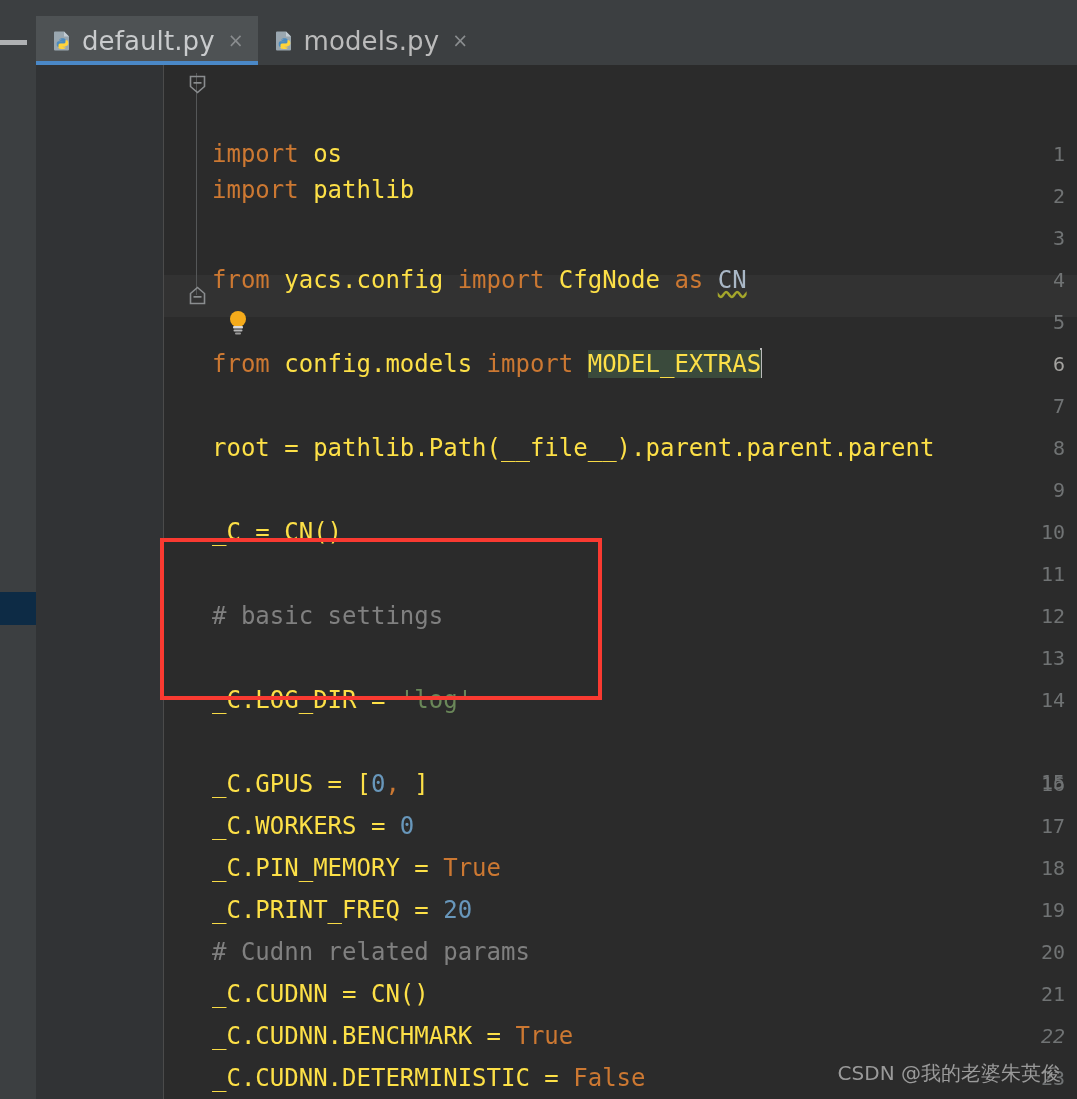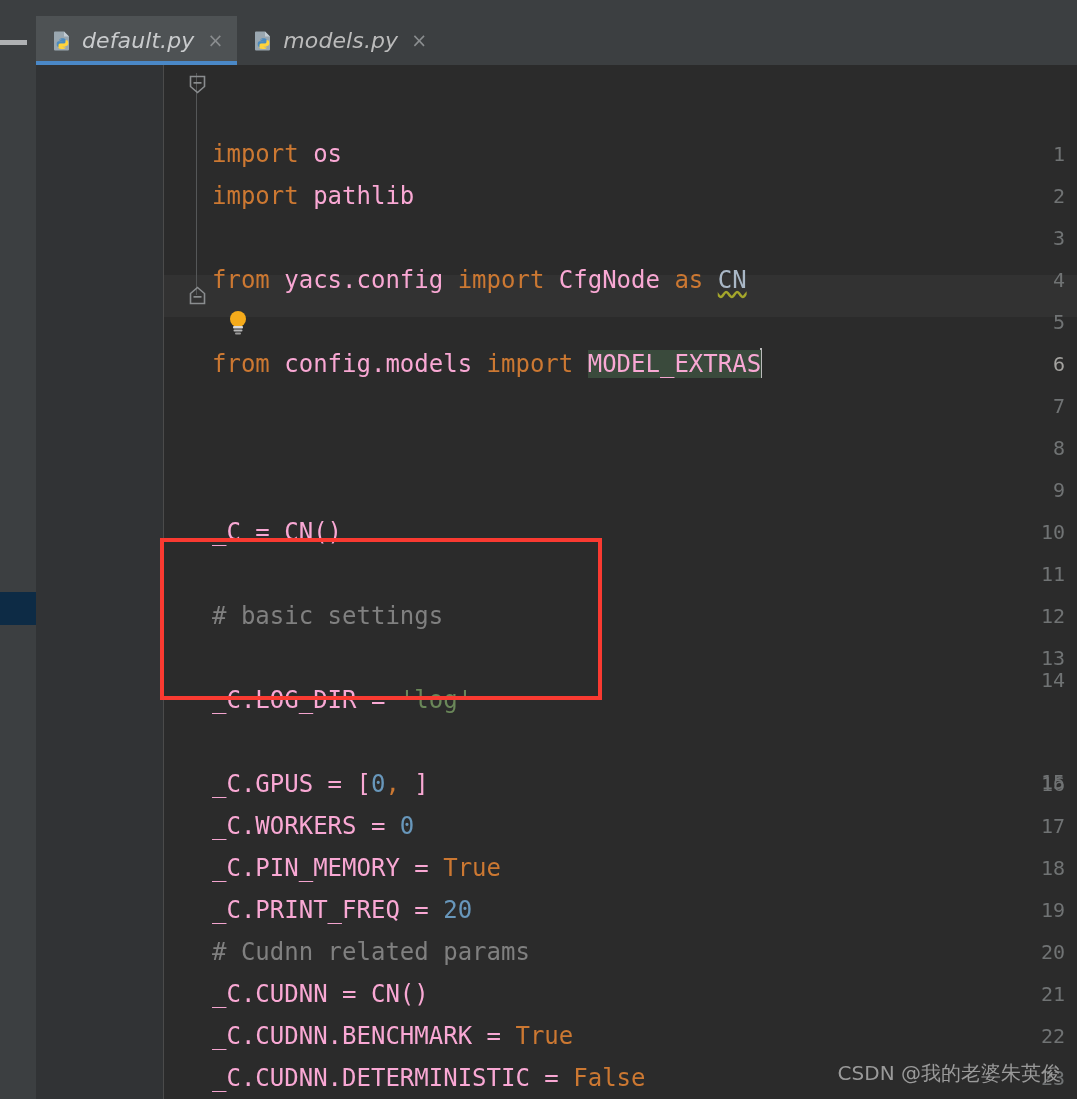--- a/index.html
+++ b/index.html
@@ -68,25 +68,24 @@
     background: #4e5254;
   }
   .tab.active::after {
     content: "";
     position: absolute;
     left: 0; right: 0; bottom: 0;
     height: 4px;
     background: #4a88c7;
   }
   .tab-label {
-    font-size: 22px;
+    font-size: 26px;
     color: #bbbbbb;
     letter-spacing: 0.1px;
     white-space: nowrap;
-    font-style: italic;
   }
   .tab.active .tab-label { color: #c9cbcd; }
   .tab-close {
     font-size: 19px;
     color: #8a8d8f;
     line-height: 1;
     margin-left: 4px;
   }
   .py-icon {
     width: 21px;
@@ -190,21 +189,21 @@
   .code-line {
     position: absolute;
     left: 176px;
     height: 42px;
     line-height: 42px;
     white-space: pre;
   }
 
   
   .t-kw   { color: #cc7832; }
-  .t-id   { color: #f9a8d4; }
+  .t-id   { color: #fde047; }
   .t-num  { color: #6897bb; }
   .t-str  { color: #6a8759; }
   .t-com  { color: #808080; }
   .t-const{ color: #cc7832; }
   .t-warn {
     color: #a9b7c6;
     text-decoration: underline wavy #a4a62b;
     text-decoration-skip-ink: none;
     text-underline-offset: 3px;
   }
@@ -309,29 +308,29 @@
           <div class="lineno" style="top: 194px;">4</div>
           <div class="lineno" style="top: 236px;">5</div>
           <div class="lineno current" style="top: 278px;">6</div>
           <div class="lineno" style="top: 320px;">7</div>
           <div class="lineno" style="top: 362px;">8</div>
           <div class="lineno" style="top: 404px;">9</div>
           <div class="lineno" style="top: 446px;">10</div>
           <div class="lineno" style="top: 488px;">11</div>
           <div class="lineno" style="top: 530px;">12</div>
           <div class="lineno" style="top: 572px;">13</div>
-          <div class="lineno" style="top: 594px;">14</div>
+          <div class="lineno" style="top: 614px;">14</div>
           <div class="lineno" style="top: 696px;">15</div>
           <div class="lineno" style="top: 698px;">16</div>
           <div class="lineno" style="top: 740px;">17</div>
           <div class="lineno" style="top: 782px;">18</div>
           <div class="lineno" style="top: 824px;">19</div>
           <div class="lineno" style="top: 866px;">20</div>
           <div class="lineno" style="top: 908px;">21</div>
-          <div class="lineno" style="top: 950px;">22</div>
+          <div class="lineno" style="top: 950px; font-style: italic;">22</div>
           <div class="lineno" style="top: 992px;">23</div>
         </div>
 
       <div class="fold-ribbon" style="top:8px; height:222px;"></div>
       <div class="fold-marker" style="top:10px;">
         <svg width="17" height="19" viewBox="0 0 17 19">
           <path d="M1.5 1.5 h14 v10 l-7 6 l-7 -6 z" fill="none" stroke="#8a8d8f" stroke-width="1.6"></path>
           <rect x="4.5" y="7" width="8" height="1.7" fill="#8a8d8f"></rect>
         </svg>
       </div>
@@ -348,32 +347,33 @@
           <rect x="6" y="17" width="10" height="2.4" rx="1" fill="#d8d8d8"></rect>
           <rect x="6.5" y="20.4" width="9" height="2.2" rx="1" fill="#b8b8b8"></rect>
           <rect x="8" y="23.4" width="6" height="2" rx="1" fill="#9a9a9a"></rect>
         </svg>
       </div>
 
       <div class="code-layer">
 
         <div class="code-line" style="top:68px;"><span class="t-kw">import</span><span class="t-id"> os</span></div>
 
-        <div class="code-line" style="top:110px;text-align:right;"><span class="t-kw">import</span><span class="t-id"> pathlib</span></div>
+        <div class="code-line" style="top:104px;text-align:right;"><span class="t-kw">import</span><span class="t-id"> pathlib</span></div>
 
         <div class="code-line" style="top:152px;"></div>
 
         <div class="code-line" style="top:194px;"><span class="t-kw">from</span><span class="t-id"> yacs.config </span><span class="t-kw">import</span><span class="t-id"> CfgNode </span><span class="t-kw">as</span><span class="t-id"> </span><span class="t-warn">CN</span></div>
 
         <div class="code-line" style="top:236px;"></div>
 
         <div class="code-line" style="top:278px;"><span class="t-kw">from</span><span class="t-id"> config.models </span><span class="t-kw">import</span><span class="t-id"> </span><span class="sel t-id">MODEL_EXTRAS</span><span class="caret"></span></div>
 
         <div class="code-line" style="top:320px;"></div>
 
+        <div class="code-line" style="top:362px;"><span class="t-id">root = pathlib.Path(__file__).parent.parent.parent</span></div>
 
         <div class="code-line" style="top:404px;"></div>
 
         <div class="code-line" style="top:446px;"><span class="t-id">_C = CN()</span></div>
 
         <div class="code-line" style="top:488px;"></div>
 
         <div class="code-line" style="top:530px;"><span class="t-com"># basic settings</span></div>
 
 

